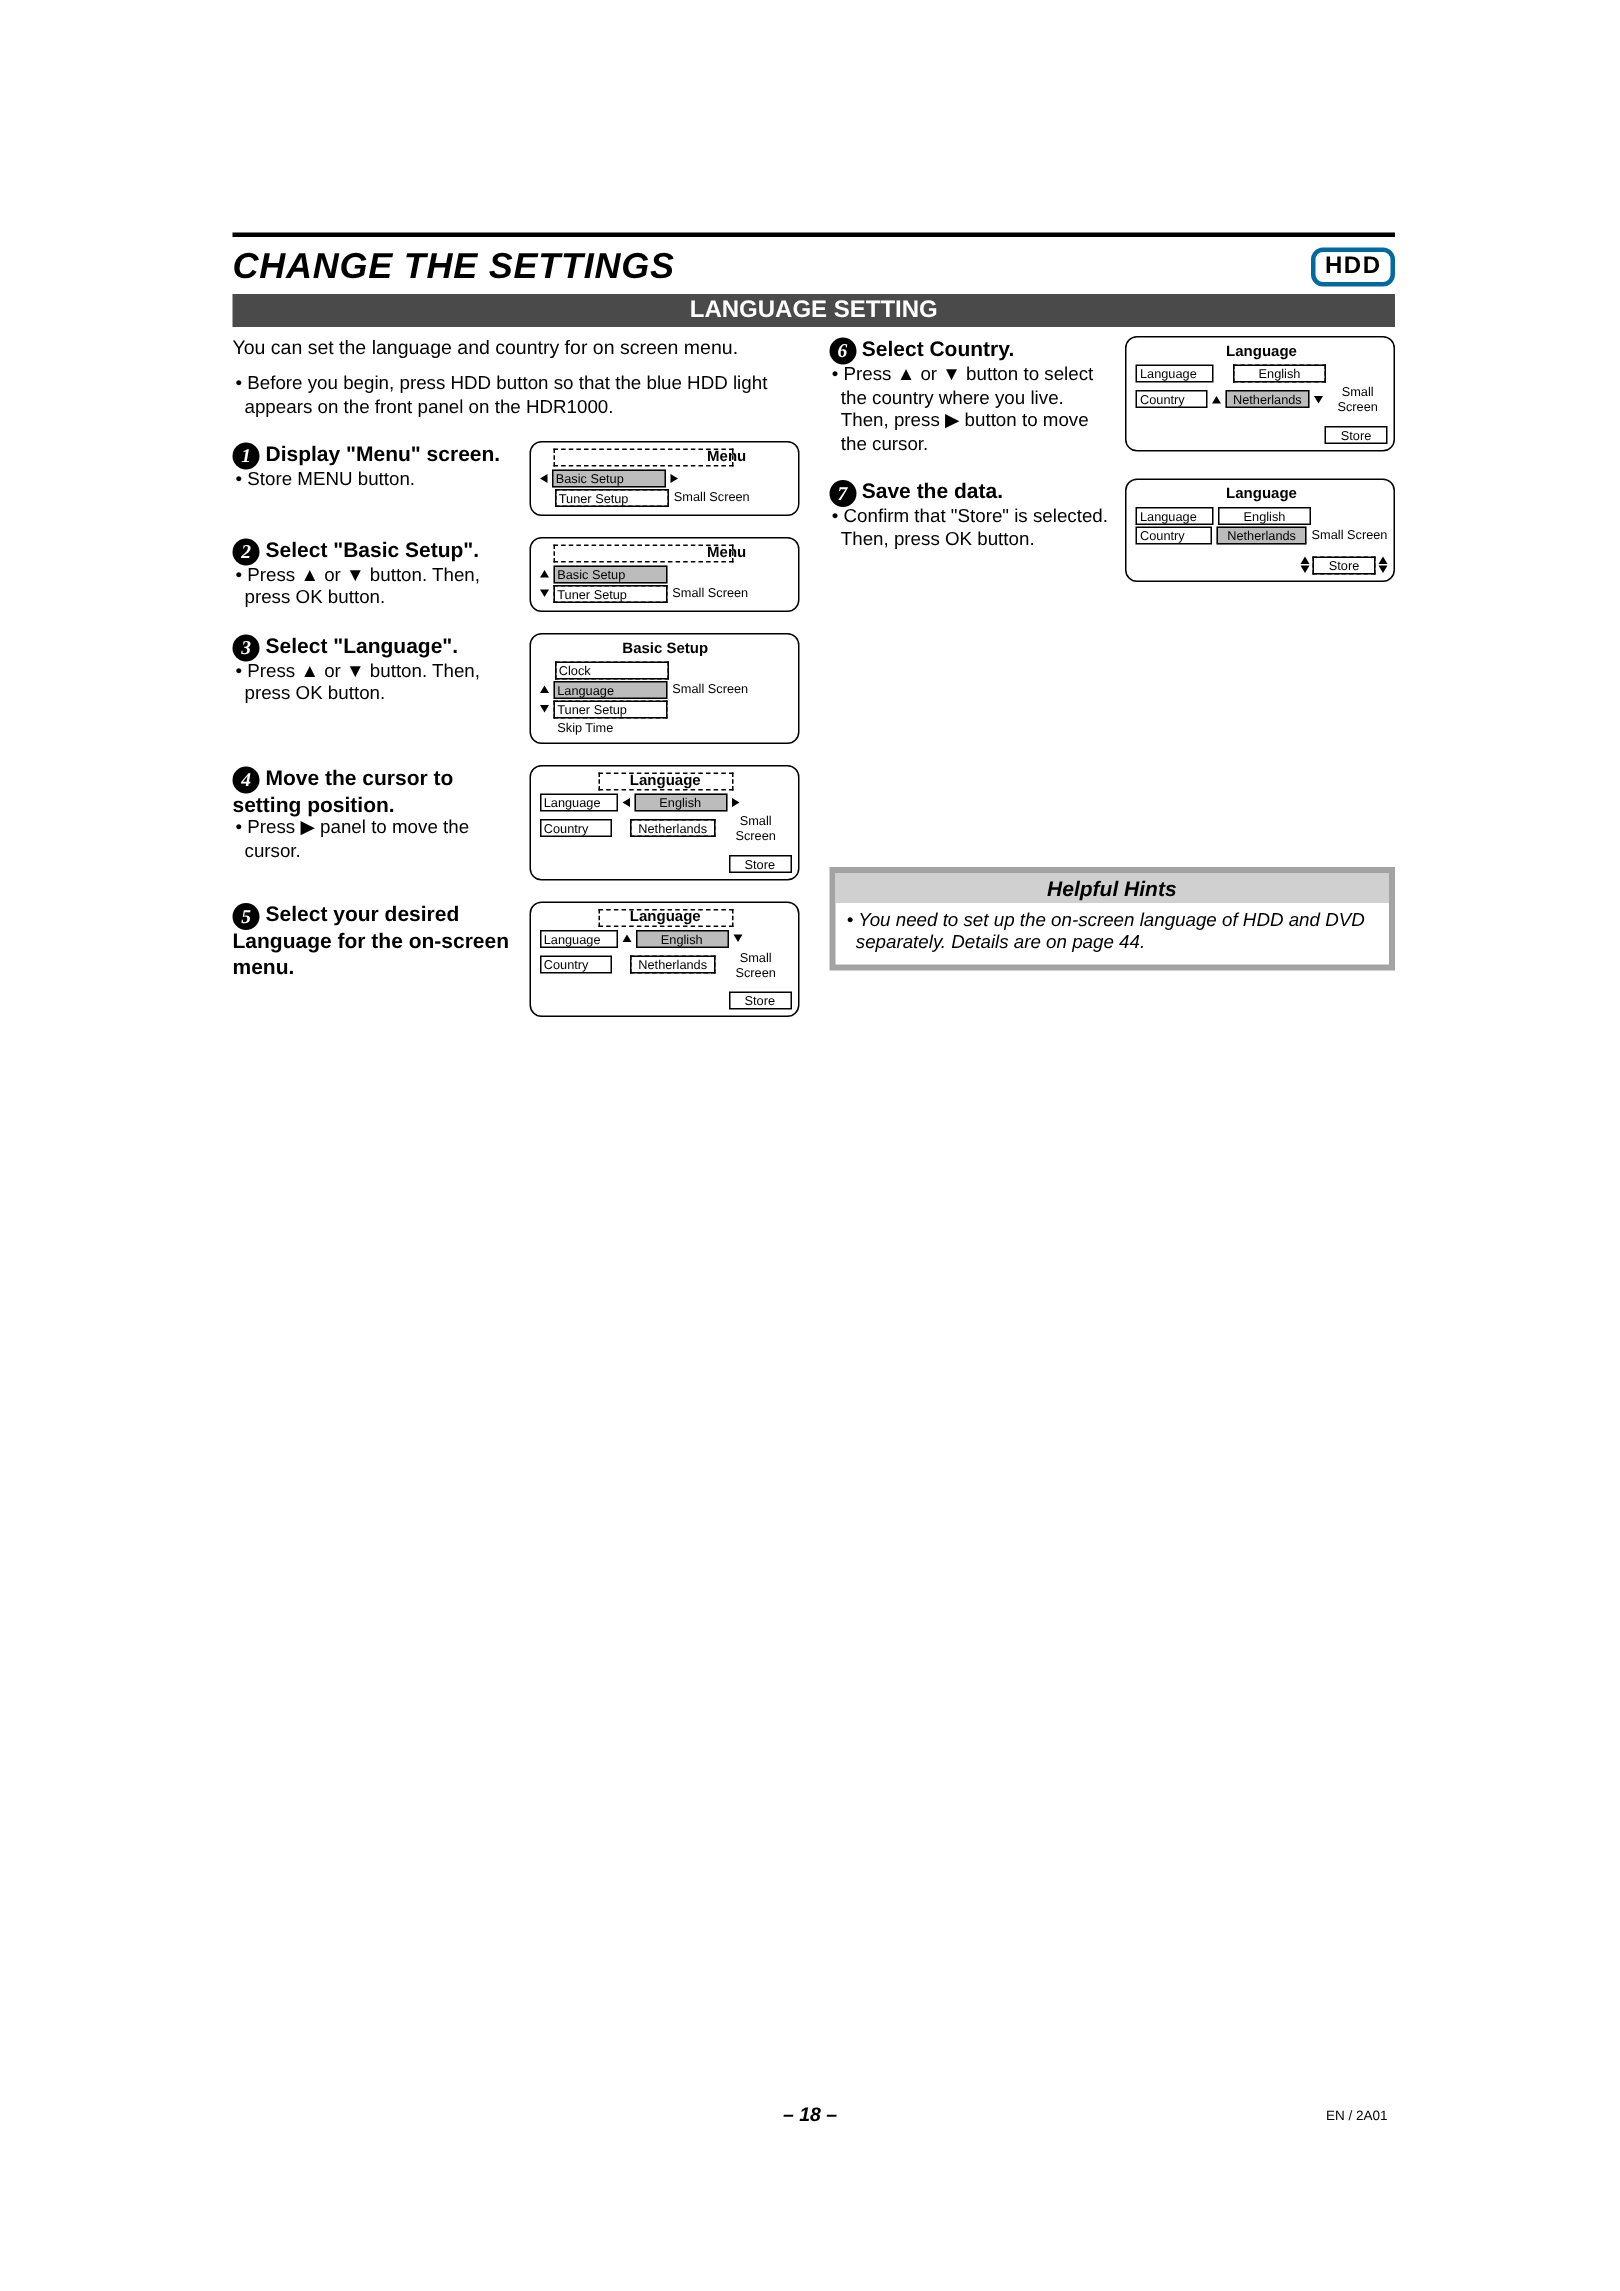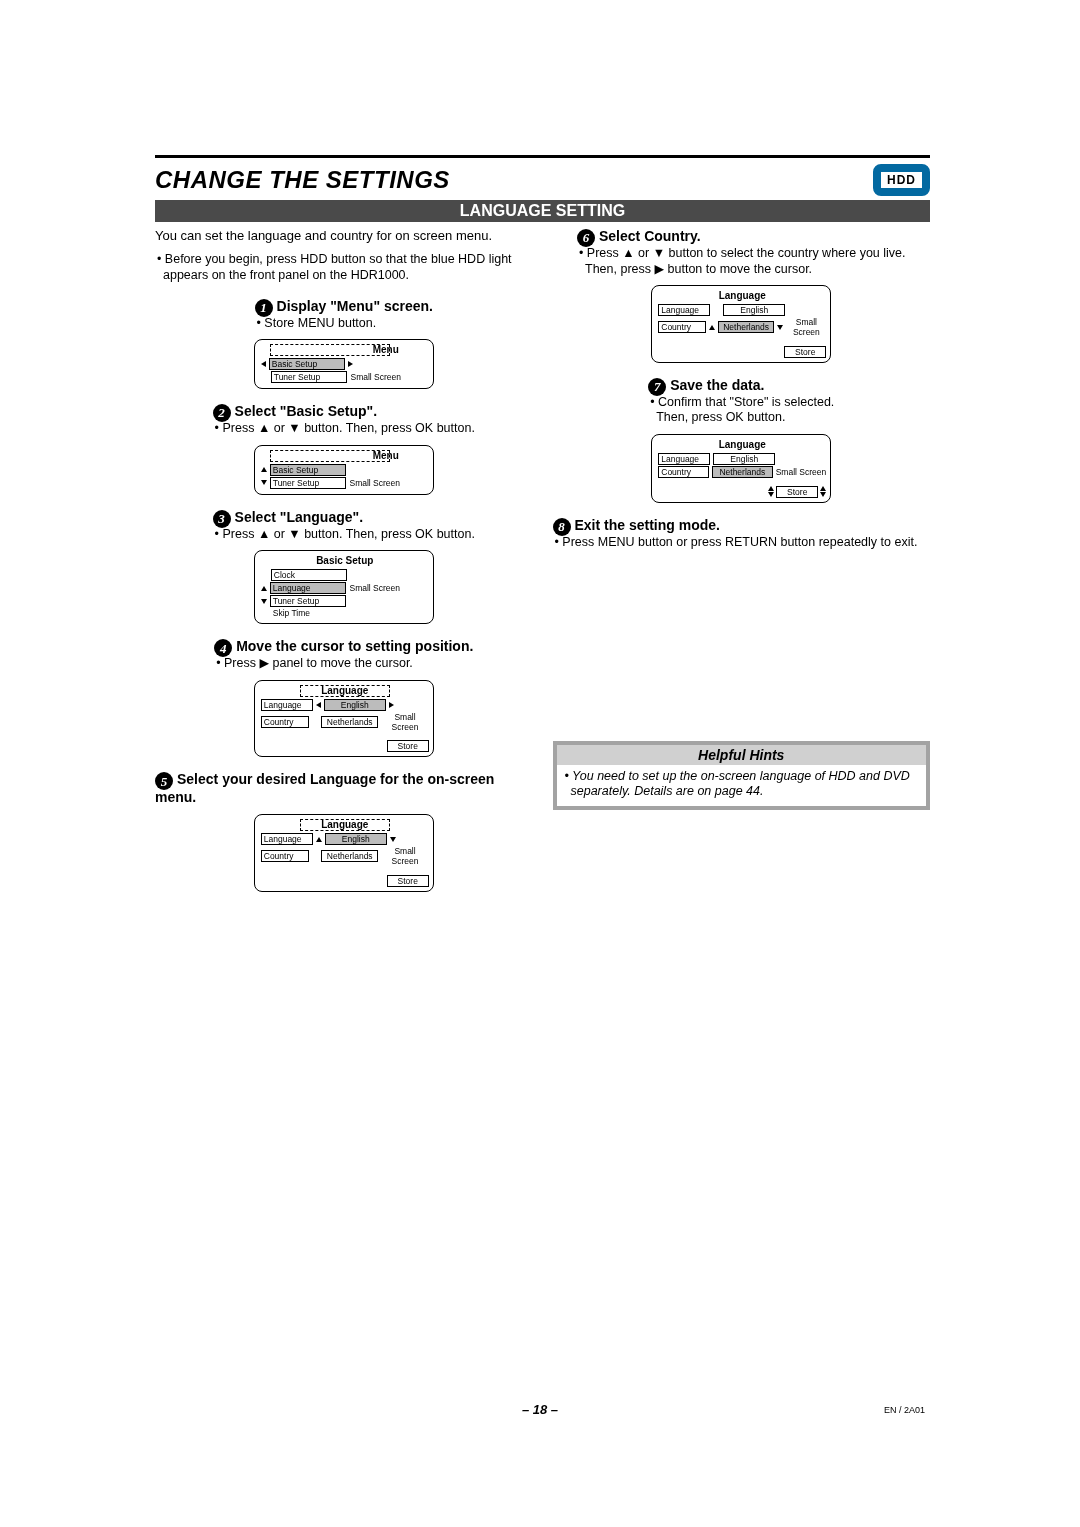--- a/index.html
+++ b/index.html
@@ -27,23 +27,23 @@
     justify-content: space-between;
     align-items: center;
   }
   .chapter-title {
     font-size: 24px;
     font-style: italic;
     font-weight: bold;
     letter-spacing: 0.5px;
   }
   .hdd-badge {
-    border: 8px solid #0369a1;
+    border: 3px solid #0369a1;
     border-radius: 8px;
-    font-size: 12px;
+    font-size: 16px;
     font-weight: bold;
     padding: 1px 6px;
     letter-spacing: 1px;
     text-align: right;
   }
   .section-bar {
     background: #4a4a4a;
     color: #fff;
     text-align: center;
     font-weight: bold;
@@ -68,22 +68,21 @@
   .bullet {
     font-size: 12.5px;
     line-height: 1.25;
     padding-left: 8px;
     text-indent: -6px;
   }
   .step {
     display: flex;
     gap: 8px;
     margin-top: 14px;
-    align-items: center;
-    flex-direction: column;
+    align-items: flex-start;
   }
   .step-text {
     flex: 1;
     min-width: 0;
   }
   .step-num {
     font-family: Georgia, 'Times New Roman', serif;
     font-style: italic;
     background: #000;
     color: #fff;
@@ -431,24 +430,20 @@
               </span>
             <span class="osd-cell osd-sel" style="width:36px;text-align:center;">Store</span>
             <span class="arrows-vert" style="position:static;">
                 <span class="arrow-up"></span>
                 <span class="arrow-down"></span>
               </span>
           </div>
         </div>
       </div>
 
-      <div class="step" style="display:block;">
-        <div class="step-heading"><span class="step-num">8</span><span>Exit the setting mode.</span></div>
-        <div class="step-desc">• Press MENU button or press RETURN button repeatedly to exit.</div>
-      </div>
 
       <div class="hints" style="margin-top:190px;">
         <div class="hints-title">Helpful Hints</div>
         <div class="hints-body">• You need to set up the on-screen language of HDD and DVD separately. Details are on page 44.</div>
       </div>
     </div>
   </div>
 
   <div class="page-number">– 18 –</div>
   <div class="doc-code">EN / 2A01</div>

